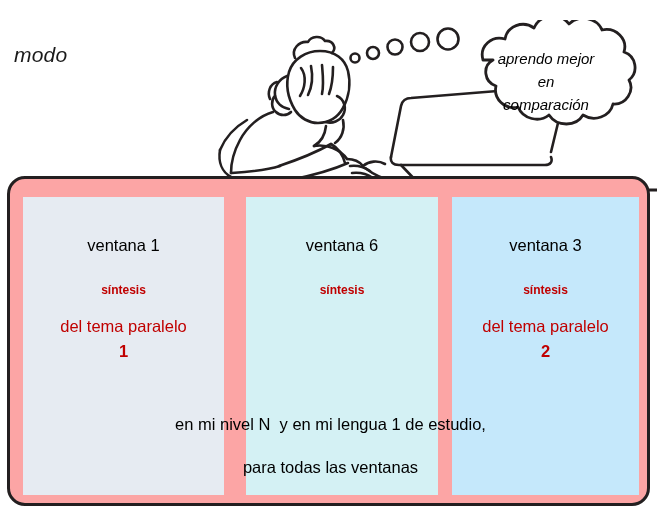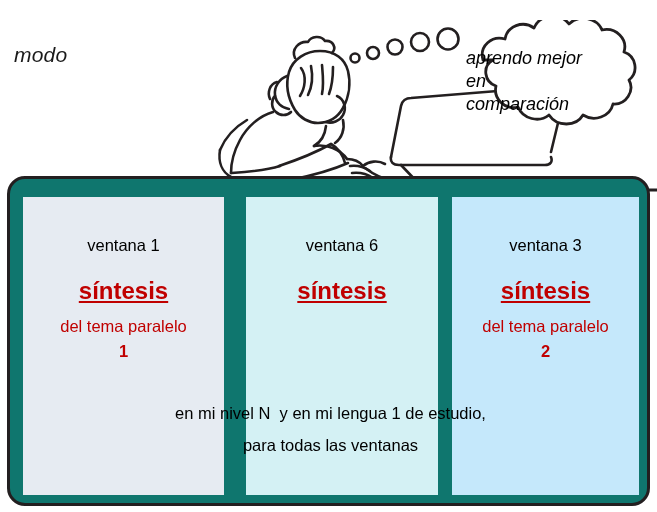--- a/index.html
+++ b/index.html
@@ -53,38 +53,38 @@
     width: 442px;
     height: 172px;
   }
   #illustration svg { display: block; }
 
   #bubble-text {
     position: absolute;
     left: 466px;
     top: 31px;
     width: 160px;
-    text-align: left;
-    font-size: 18px;
+    text-align: center;
+    font-size: 15px;
     line-height: 23px;
     color: #000;
     pointer-events: none;
   }
 
   
   #panel {
     position: absolute;
     left: 7px;
     top: 176px;
     width: 643px;
     height: 330px;
     border: 3px solid #231f20;
     border-radius: 18px;
     box-sizing: border-box;
-    background: #0f766e;
+    background: #fca5a5;
   }
   #columns {
     position: absolute;
     left: 13px;
     top: 18px;
     width: 616px;
     height: 298px;
   }
   .column {
     position: absolute;
@@ -97,26 +97,25 @@
   .column.c2 { left: 223px; width: 192px; }
   .column.c3 { left: 429px; width: 187px; }
 
   .col-window {
     font-size: 16.5px;
     line-height: 20px;
     color: #000000;
     margin-top: 38px;
   }
   .col-synth {
-    font-size: 24px;
+    font-size: 12px;
     line-height: 21px;
     font-weight: bold;
     color: #c00000;
     margin-top: 25px;
-    text-decoration: underline;
   }
   .col-desc {
     font-size: 16.5px;
     line-height: 25px;
     color: #c00000;
     margin-top: 13px;
   }
   .col-desc .num {
     font-weight: bold;
     display: block;
@@ -127,21 +126,21 @@
     position: absolute;
     left: 0;
     top: 218px;
     width: 641px;
     text-align: center;
     font-size: 16.5px;
     line-height: 32px;
     color: #000000;
     pointer-events: none;
   }
-  #caption .cap-line { display: block; white-space: pre; }
+  #caption .cap-line { display: block; white-space: pre; margin-top: 11px; }
 </style>
 </head>
 <body>
 
 <div id="header-area">
 
   <div id="title-block">
     <div id="title-modo">modo</div>
   </div>
 

